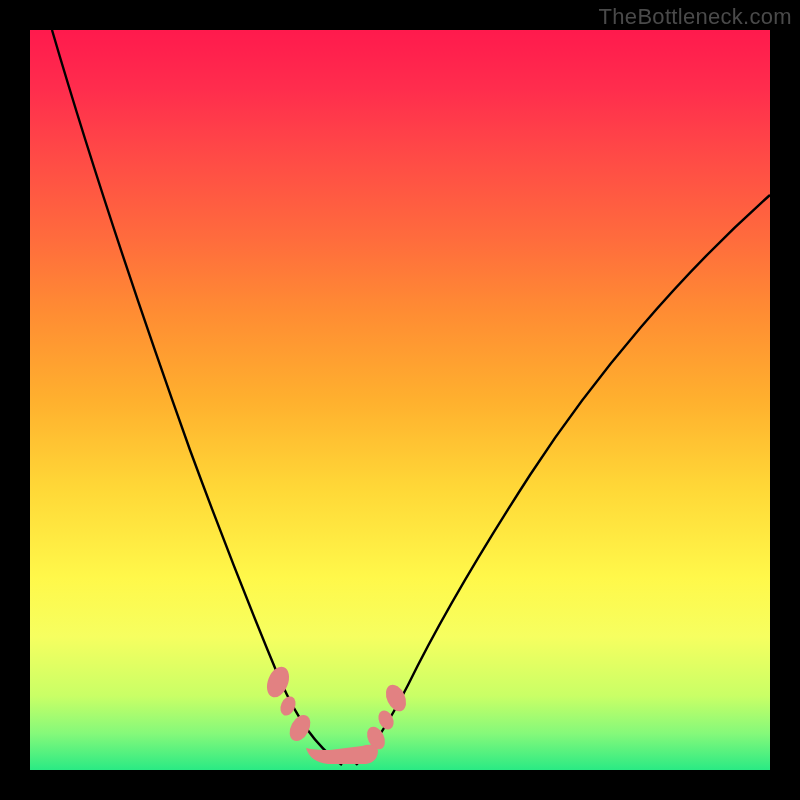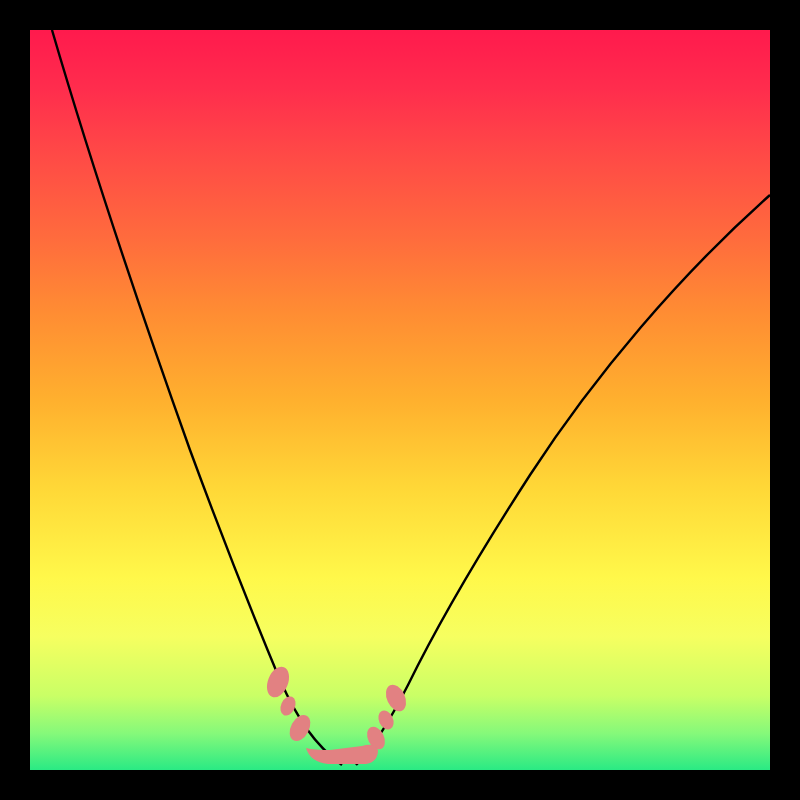--- a/index.html
+++ b/index.html
@@ -99,13 +99,14 @@
       <path class="blob" d="M 276 718
                Q 280 732, 298 734
                L 336 734
                Q 348 732, 348 720
                Q 344 712, 332 716
                L 300 720
                Q 284 720, 276 718 Z"></path>
     </svg>
   </div>
 
+  <div class="watermark">TheBottleneck.com</div>
 </div>
 
 </body></html>

